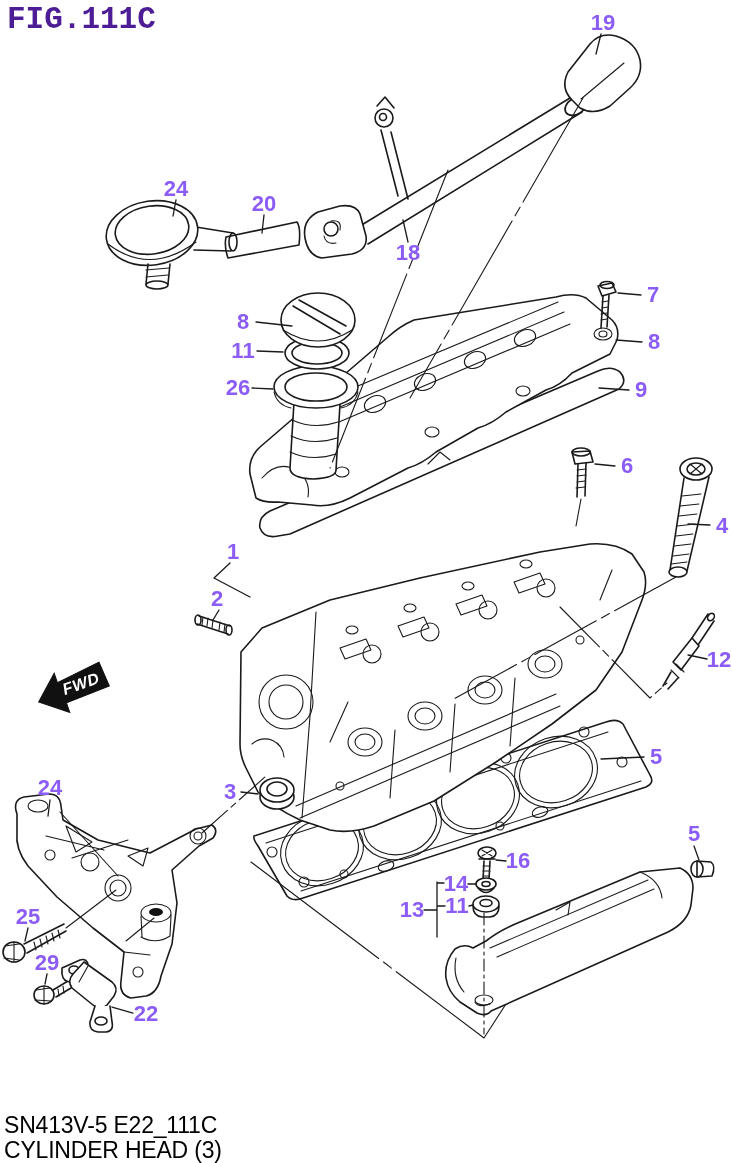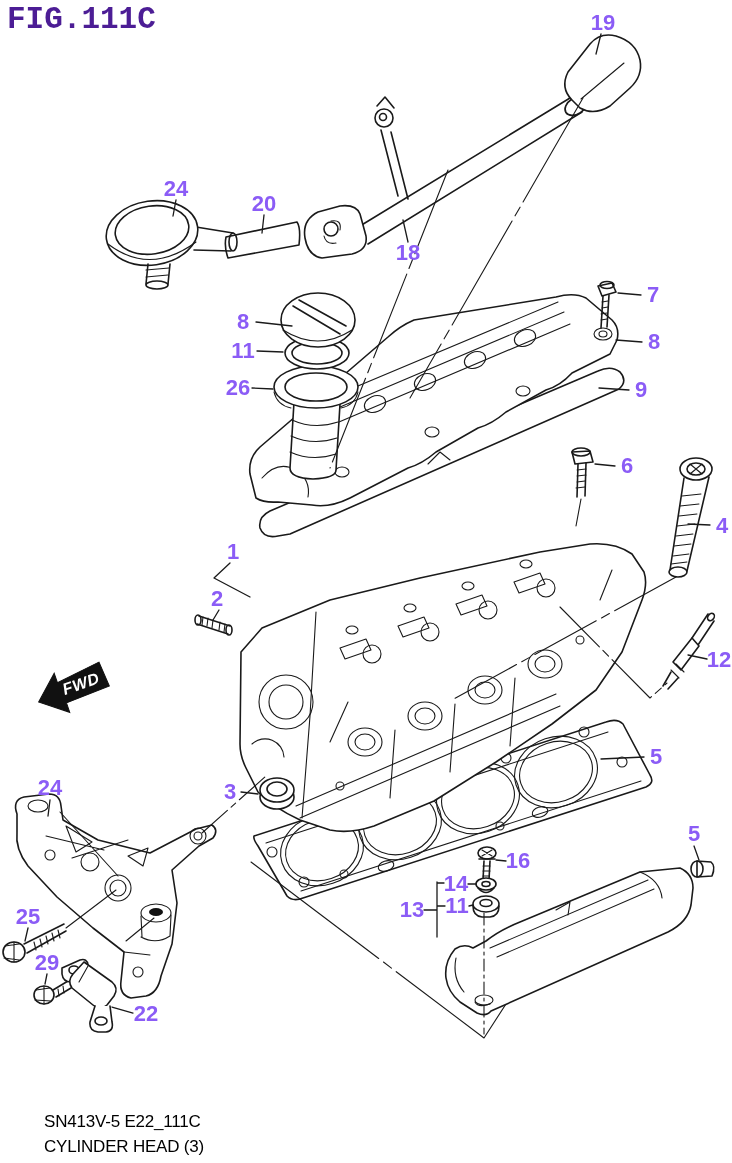--- a/index.html
+++ b/index.html
@@ -1,21 +1,21 @@
 <!DOCTYPE html>
 <html><head>
 <meta charset="utf-8">
 <style>
   html,body{margin:0;padding:0;background:#e8e8e8;}
   #page{position:relative;width:732px;height:1163px;background:#ffffff;overflow:hidden;
         font-family:"Liberation Sans",sans-serif;color:#111;}
   #fig-title{position:absolute;left:7px;top:2px;font-size:31px;font-weight:800;letter-spacing:0px;
              font-family:Liberation Mono, monospace;color:#4c1d95;}
-  .footer-line{position:absolute;left:4px;font-size:17px;letter-spacing:-0.2px;color:#000;
-               font-family:"Liberation Sans",sans-serif;margin-left:40px;}
+  .footer-line{position:absolute;left:4px;font-size:23px;letter-spacing:-0.2px;color:#000;
+               font-family:"Liberation Sans",sans-serif;}
   #footer-code{top:1112px;}
   #footer-caption{top:1137px;}
   .callout{position:absolute;transform:translate(-50%,-50%);font-size:22px;font-weight:700;
            color:#8b5cf6;font-family:"Liberation Sans",sans-serif;}
   svg{position:absolute;left:0;top:0;}
   .ln{stroke:#1a1a1a;fill:none;stroke-width:1.6;stroke-linecap:round;stroke-linejoin:round;}
   .solid{fill:#ffffff;}
   .thin{stroke-width:1.1;}
   .lead{stroke-width:1.3;}
   .dk{fill:#111;stroke:none;}

